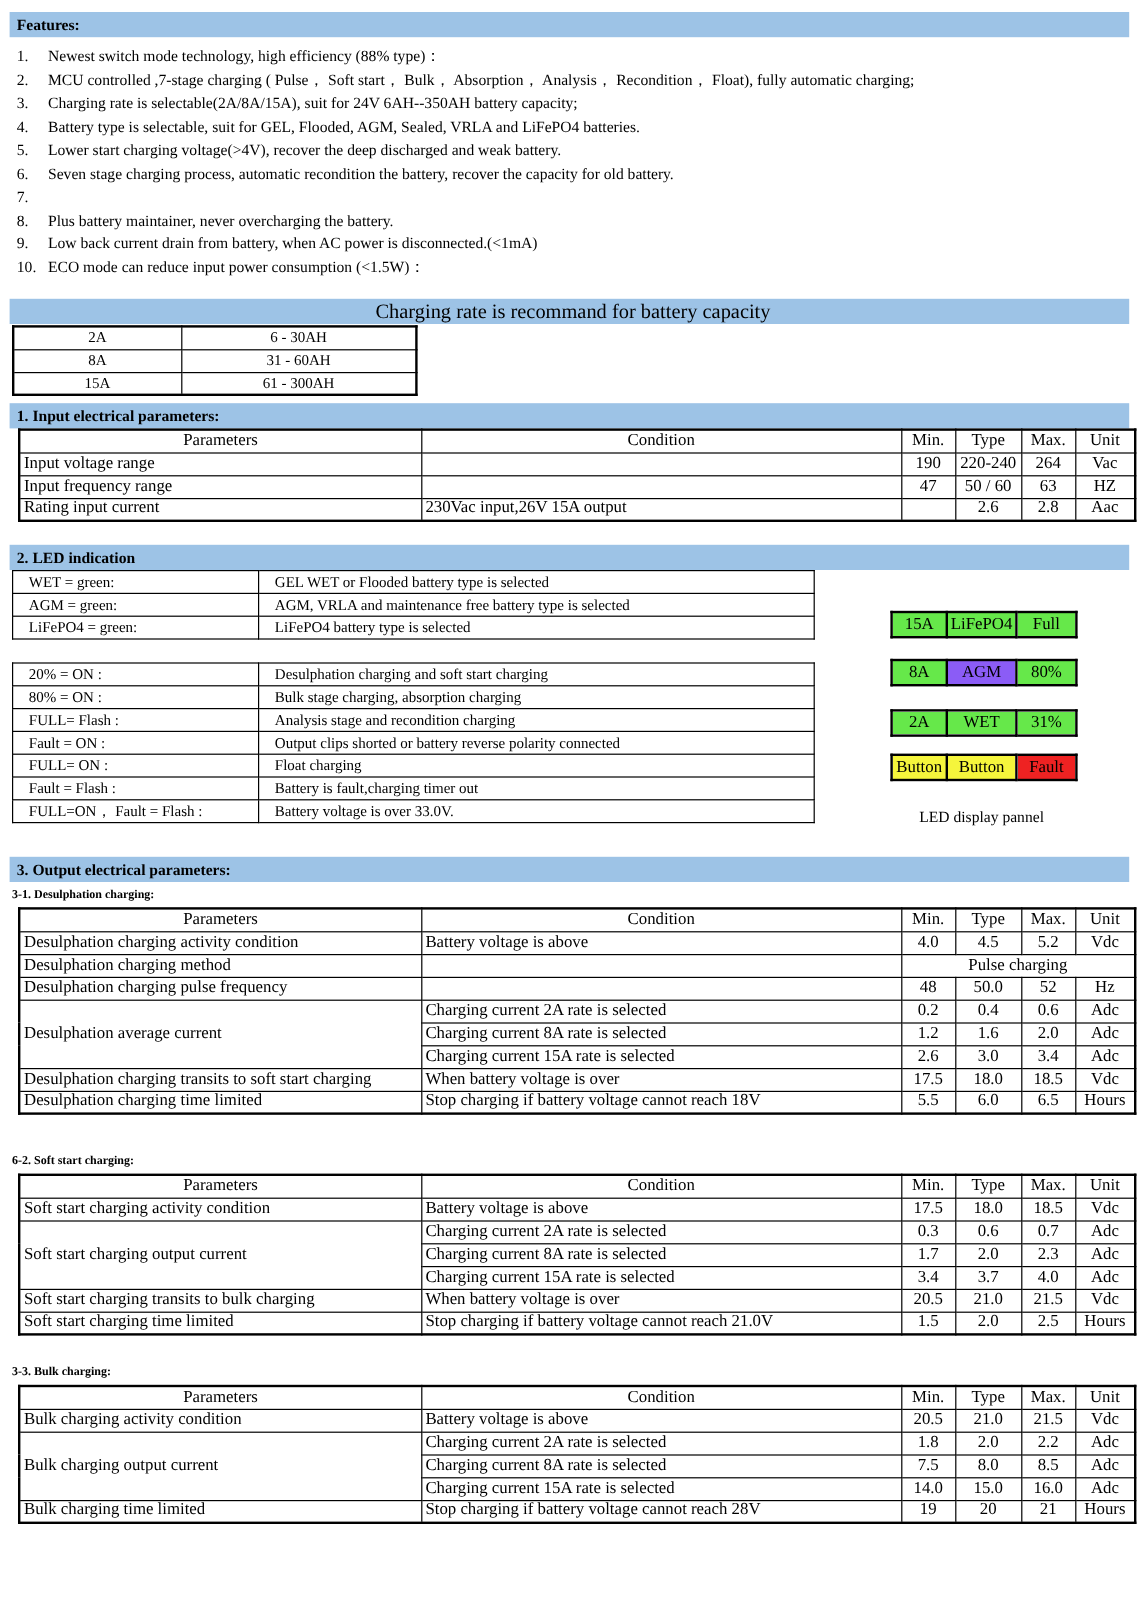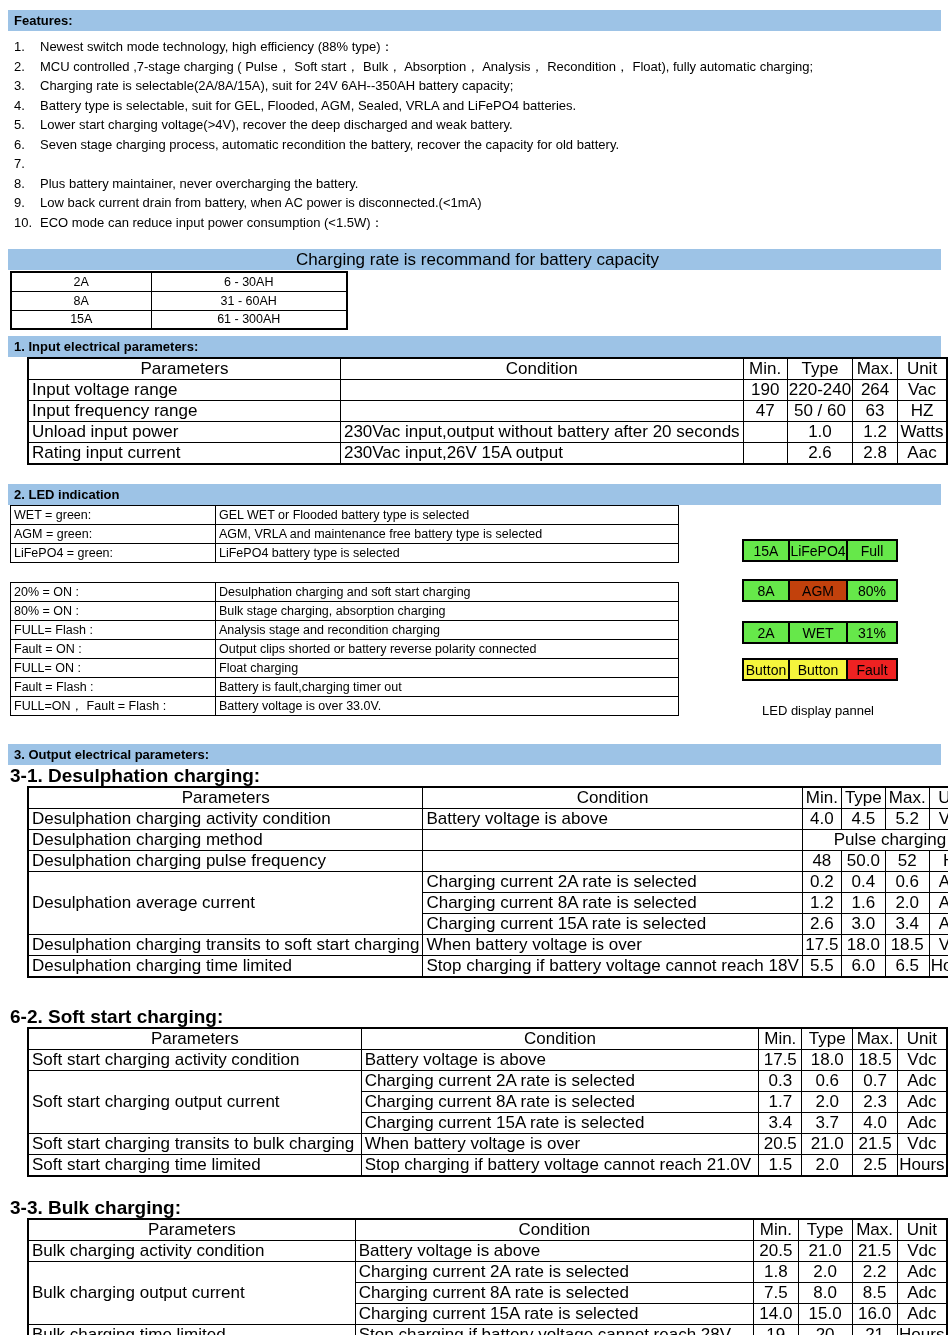--- a/index.html
+++ b/index.html
@@ -1,53 +1,53 @@
 <!DOCTYPE html>
 <html style="--blue: #9DC3E6;"><head>
 <meta charset="utf-8">
 <style>
   :root { --blue:#9DC3E6; --green:#66E84A; --yellow:#F5F53C; --red:#EE2222; }
   * { box-sizing:border-box; }
   html,body { margin:0; padding:0; background:#fff; }
   #page { position:relative; width:948px; height:1335px; background:#fff;
-          font-family:Liberation Sans, sans-serif; color:#000; overflow:hidden; }
+          font-family:Liberation Serif, serif; color:#000; overflow:hidden; }
 
   .bar { background:var(--blue); width:933px; margin-left:8px; height:21px;
          line-height:21px; font-weight:bold; font-size:13px; padding-left:6px; }
   .bar.normal { font-weight:normal; font-size:17px;text-align:center; }
 
   .features-list { margin:6px 0 0 14px; }
   .feat { display:flex; line-height:19.5px; font-size:13px; }
   .feat .fnum { width:26px; flex:none; }
 
   table { border-collapse:collapse; table-layout:fixed; }
 
   .rate-table { border:2px solid #000; margin:1px 0 0 10px; font-size:12.5px; }
   .rate-table td { border:1px solid #000; height:19px; text-align:center; padding:0 2px;
                    overflow:hidden; white-space:nowrap; }
 
-  .ptable { border:2px solid #000; margin-left:27px; font-size:17px; }
+  .ptable { border:2px solid #000; margin-left:15px; font-size:14px; }
   .ptable td { border:1px solid #000; height:19px; padding:0 3px;
                overflow:hidden; white-space:nowrap; }
   .ptable .hd { text-align:center; }
   .ptable .num { text-align:center; padding:0 1px; }
 
   .led-wrap { position:relative; width:948px; height:239px; }
   .led-table { border:1px solid #000; margin-left:10px; font-size:12.5px; }
-  .led-table td { border:1px solid #000; height:19px; padding:0 3px;
+  .led-table td { border:1px solid #000; height:19px; padding:0 13px;
                   overflow:hidden; white-space:nowrap; }
   .led-gap { height:19px; }
 
   .panel-row { position:absolute; }
   .panel-row td { border:2px solid #000; height:21px; text-align:center;
                   font-size:14px; padding:0; overflow:hidden; white-space:nowrap; }
   .panel-caption { position:absolute; left:740px; width:156px; top:198px;
                    text-align:center; font-size:13px; }
 
-  .subtitle { margin-left:10px; font-weight:bold; font-size:19px; height:18px; line-height:18px; }
+  .subtitle { margin-left:10px; font-weight:bold; font-size:10px; height:18px; line-height:18px; }
 </style>
 </head>
 <body>
 
 <div id="page">
 
   <div class="bar" style="margin-top:10px">
     <span>Features:</span>
   </div>
   <div class="features-list">
@@ -145,28 +145,20 @@
       <td class="num">264</td>
       <td class="num">Vac</td>
     </tr>
     <tr>
       <td>Input frequency range</td>
       <td></td>
       <td class="num">47</td>
       <td class="num">50 / 60</td>
       <td class="num">63</td>
       <td class="num">HZ</td>
-    </tr>
-    <tr>
-      <td>Unload input power</td>
-      <td>230Vac input,output without battery after 20 seconds</td>
-      <td class="num"></td>
-      <td class="num">1.0</td>
-      <td class="num">1.2</td>
-      <td class="num">Watts</td>
     </tr>
     <tr>
       <td>Rating input current</td>
       <td>230Vac input,26V 15A output</td>
       <td class="num"></td>
       <td class="num">2.6</td>
       <td class="num">2.8</td>
       <td class="num">Aac</td>
     </tr>
   </tbody>
@@ -250,21 +242,21 @@
       </table>
     <table class="panel-row" style="left:742px; top:74px">
       <colgroup>
           <col style="width:46px">
           <col style="width:58px">
           <col style="width:50px">
         </colgroup>
       <tbody>
           <tr>
         <td style="background-color: rgb(102, 232, 74);">8A</td>
-        <td style="background-color: #c2410c;">AGM</td>
+        <td style="background-color: #8b5cf6;">AGM</td>
         <td style="background-color: rgb(102, 232, 74);">80%</td>
       </tr>
     </tbody>
       </table>
     <table class="panel-row" style="left:742px; top:116px">
       <colgroup>
           <col style="width:46px">
           <col style="width:58px">
           <col style="width:50px">
         </colgroup>

